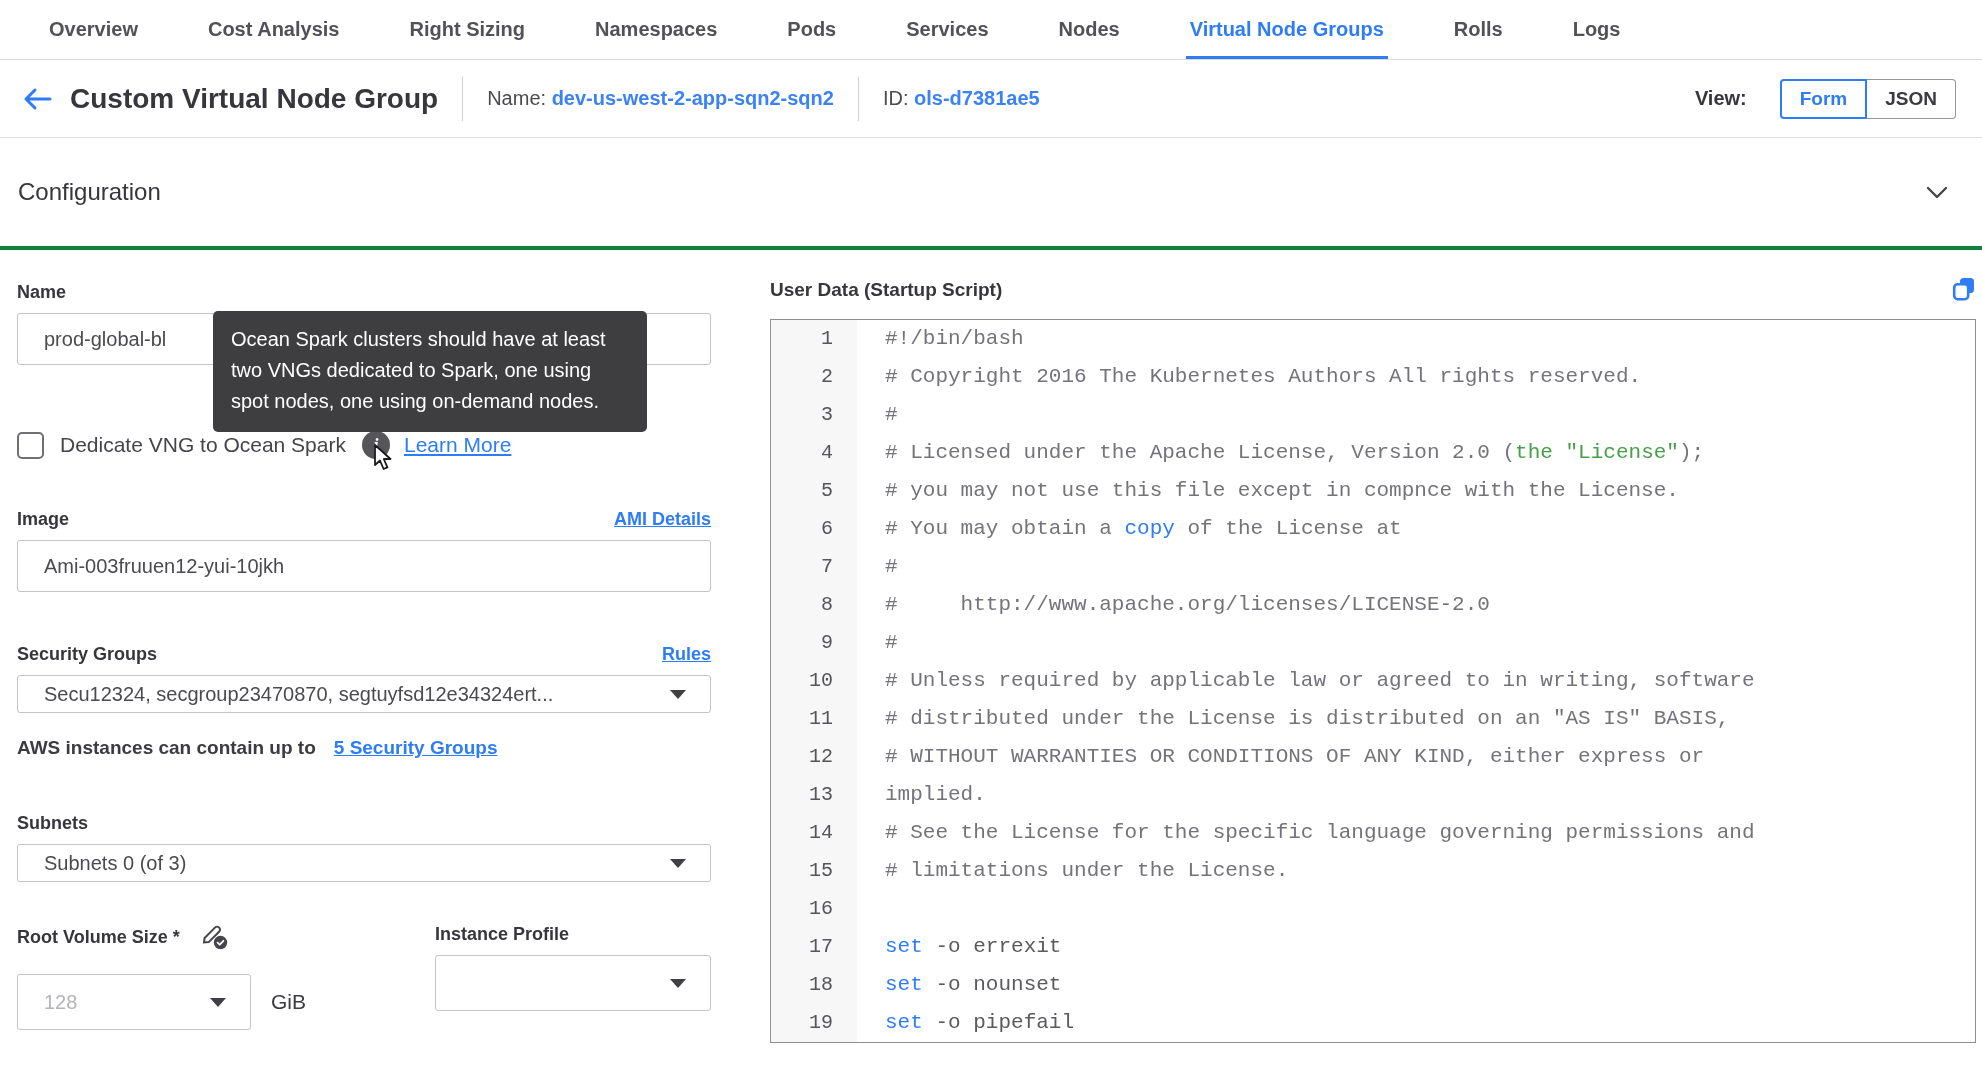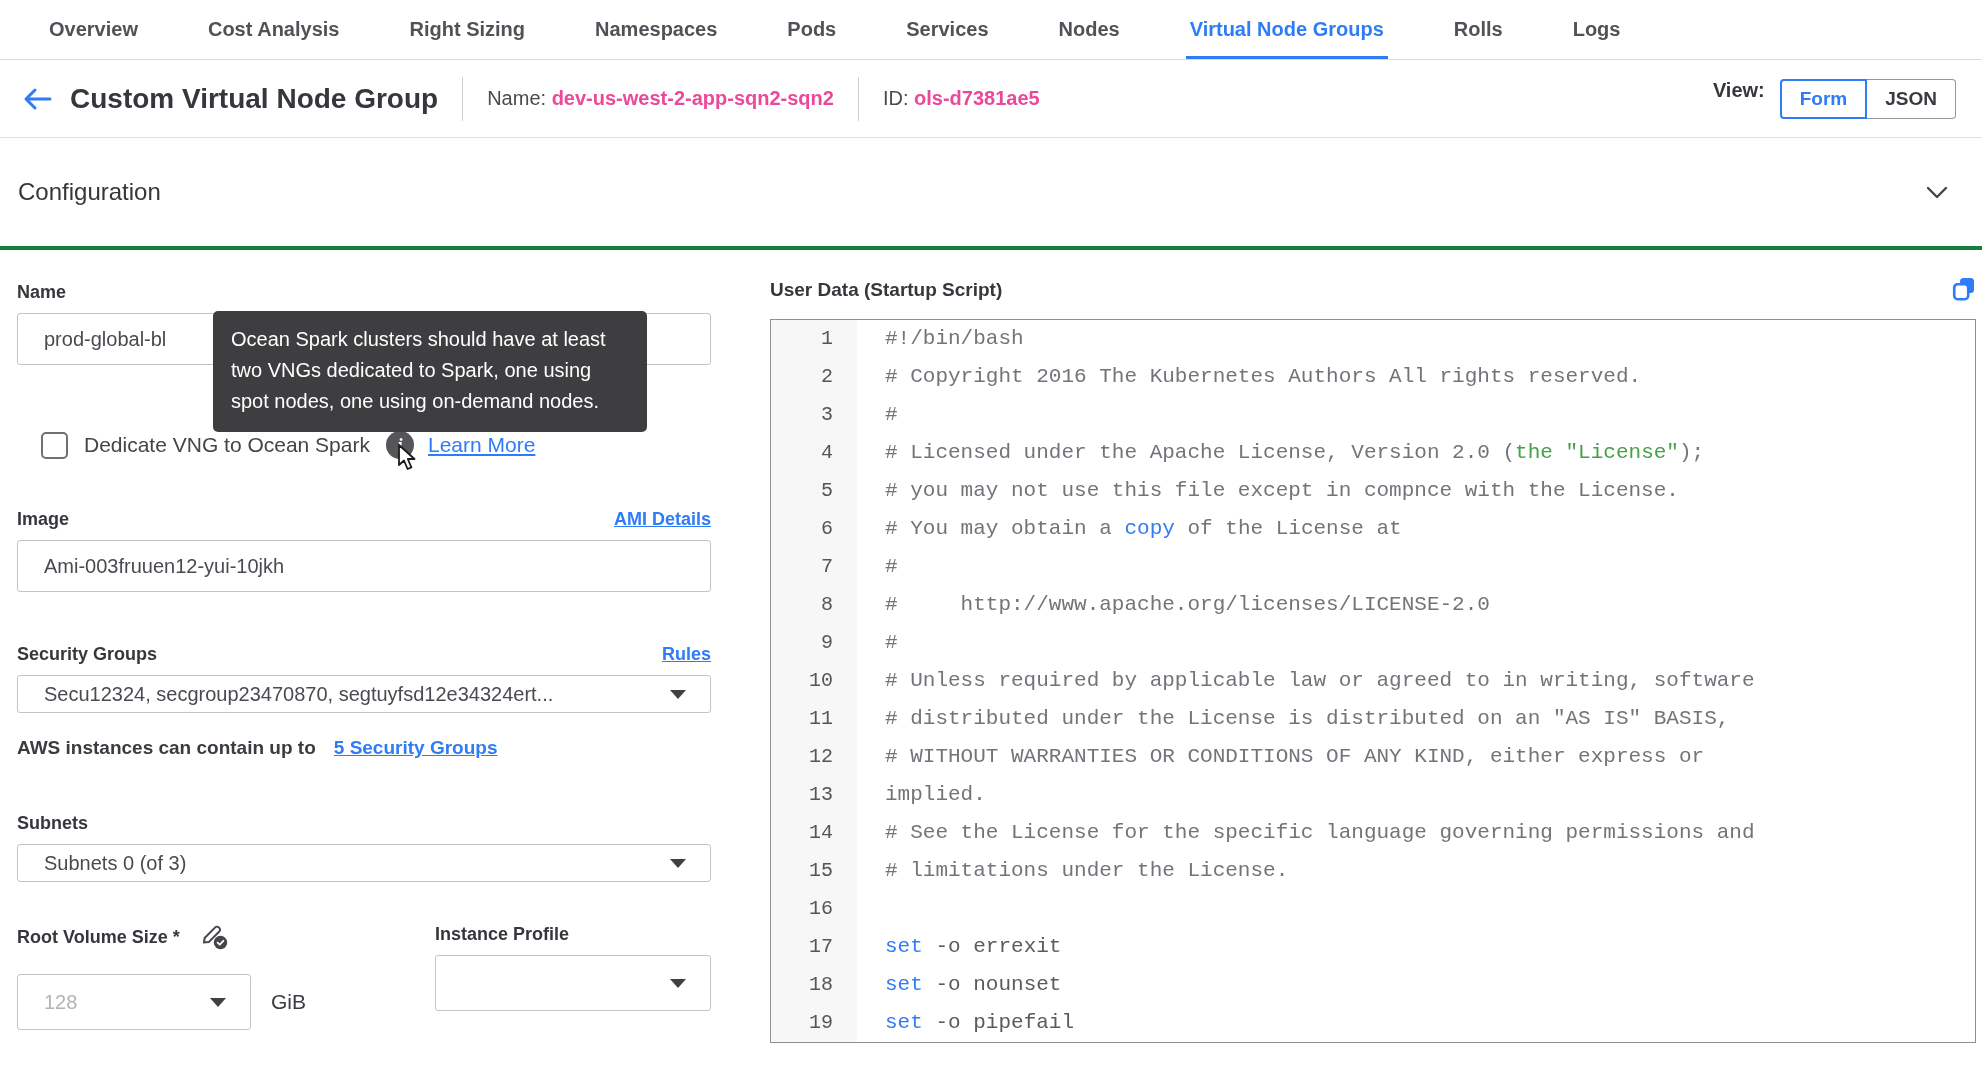--- a/index.html
+++ b/index.html
@@ -15,22 +15,22 @@
          border-bottom:3px solid transparent; white-space:nowrap; }
   .tab.active { color:#2e7cf6; border-bottom-color:#2e7cf6; }
 
   
   .toolbar { height:78px; display:flex; align-items:center;
              padding:0 26px 0 20px; border-bottom:1px solid #e0e0e2; }
   .back { display:flex; align-items:center; margin-right:16px; cursor:pointer; }
   .pg-title { font-size:28px; font-weight:700; color:#36363c; white-space:nowrap; }
   .vdiv { width:1px; height:44px; background:#cfcfd2; margin:0 24px; }
   .meta { font-size:20px; color:#4a4a4f; white-space:nowrap; }
-  .meta b { font-weight:700; color:#ec4899; }
-  .view-wrap { margin-left:auto; display:flex; align-items:flex-start; }
+  .meta b { font-weight:700; color:#3b82f6; }
+  .view-wrap { margin-left:auto; display:flex; align-items:center; gap:18px; }
   .view-label { font-size:20px; font-weight:700; color:#36363c; }
   .seg { display:flex;padding-left:15px; }
   .seg .sbtn { height:40px; padding:0 18px; background:#fff; font-size:19px;
                font-weight:700; display:flex; align-items:center; cursor:pointer; }
   .sbtn.sel { border:2px solid #2e7cf6; color:#2e7cf6; border-radius:4px 0 0 4px; }
   .sbtn.unsel { border:1px solid #96969b; border-left:none; color:#3a3a40;
                 border-radius:0 4px 4px 0; }
 
   
   .section-head { height:112px; display:flex; align-items:center;
@@ -53,21 +53,21 @@
             border-radius:3px; background:#fff; display:flex; align-items:center;
             padding:0 54px 0 26px; font-size:20px; color:#4a4a50; cursor:pointer; }
   .select .val { white-space:nowrap; overflow:hidden; text-overflow:ellipsis; }
   .select .val.ph { color:#b4b4b8; }
   .caret { position:absolute; right:24px; top:50%; margin-top:-4px; width:0; height:0;
            border-left:8px solid transparent; border-right:8px solid transparent;
            border-top:9px solid #3f3f44; }
 
   .mt-name-label { margin-top:32px; }
   .mt-name-input { margin-top:10px; }
-  .check-row { margin-top:66px; display:flex; align-items:center;margin-left:24px; }
+  .check-row { margin-top:66px; display:flex; align-items:center; }
   .checkbox { width:27px; height:27px; border:2px solid #6f6f74; border-radius:5px;
               background:#fff; cursor:pointer; flex:none; }
   .check-label { margin-left:16px; font-size:21px; color:#44444a; }
   .info-wrap { position:relative; margin-left:16px; width:28px; height:28px; flex:none; }
   .info-circle { width:28px; height:28px; border-radius:50%; background:#55555a;
                  color:#fff; display:flex; align-items:center; justify-content:center;
                  font-family:"Liberation Serif",serif; font-weight:700;
                  font-style:italic; font-size:18px; cursor:pointer; }
   .cursor { position:absolute; left:11px; top:13px; }
   .learn-more { margin-left:14px; font-size:21px; }

